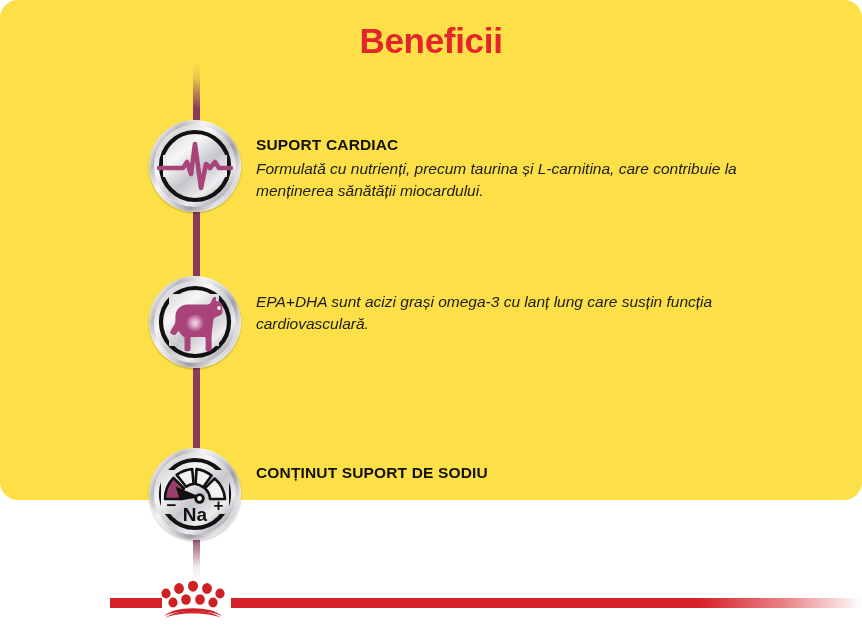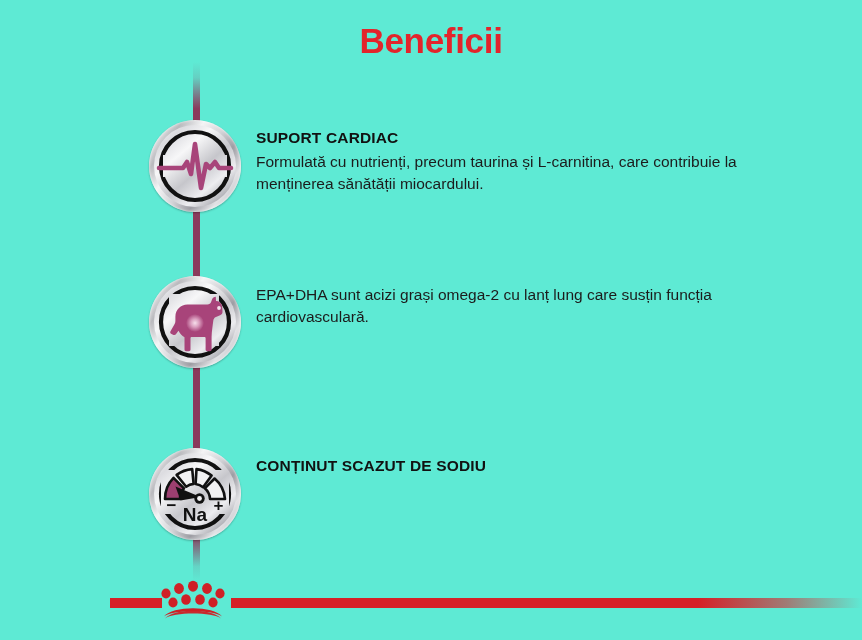--- a/index.html
+++ b/index.html
@@ -12,22 +12,23 @@
     height: 640px;
     font-family: "Liberation Sans", sans-serif;
     color: #1a1a1a;
     position: relative;
     overflow: hidden;
   }
 
   .page {
     position: relative;
     width: 862px;
-    height: 640px;
-    background: #5eead4;
+    height: 500px;
+    background: #fde047;
+    border-radius: 18px;
   }
 
   
   .title {
     position: absolute;
     top: 20px;
     left: 0;
     width: 862px;
     text-align: center;
     font-size: 35px;
@@ -111,38 +112,39 @@
     position: absolute;
     inset: 0;
     width: 92px;
     height: 92px;
   }
 
   
   .txt {
     position: absolute;
     left: 256px;
-    top: 8px;
+    top: 15px;
     width: 500px;
   }
   .b-head {
     font-size: 15.5px;
     font-weight: bold;
     color: #111111;
     letter-spacing: 0.15px;
     margin: 0 0 4px 0;
     line-height: 19px;
   }
   .b-body {
     font-size: 15.5px;
     font-weight: normal;
     color: #1c1c1c;
     line-height: 22px;
     margin: 0;
     max-width: 492px;
+    font-style: italic;
   }
 
   
   .footer-rule-left {
     position: absolute;
     left: 110px;
     top: 598px;
     width: 52px;
     height: 10px;
     background: #d62027;
@@ -223,21 +225,21 @@
                  l0,11.2 c0,1 -0.7,1.7 -1.7,1.7 l-2.6,0 c-1,0 -1.7,-0.6 -1.7,-1.6
                  l0,-12.4 c-2.6,-1.6 -4.6,-3.7 -6,-6.5 l-2.4,3.4 c-0.6,0.9 -1.6,1.2 -2.6,0.8
                  l-2,-0.8 c-1.2,-0.5 -1.6,-1.7 -1,-2.8 l4,-7 c0.6,-1.1 0.9,-2.1 0.9,-3.4
                  l0,-4.4 c0,-6.6 5.4,-12 12,-12 l20,0 c1.9,0 3.2,-1 3.8,-2.7 l0.9,-2.5
                  c0.6,-1.7 1.9,-2.6 3.7,-2.6 z" fill="#a8447a"></path>
         <ellipse cx="70" cy="32" rx="1.9" ry="1.9" fill="#ffffff" opacity="0.85"></ellipse>
         <circle cx="46" cy="47" r="9" fill="url(#heartGlow)"></circle>
       </svg>
     </div>
     <div class="txt">
-      <p class="b-body">EPA+DHA sunt acizi grași omega-2 cu lanț lung care susțin funcția cardiovasculară.</p>
+      <p class="b-body">EPA+DHA sunt acizi grași omega-3 cu lanț lung care susțin funcția cardiovasculară.</p>
     </div>
   </div>
 
   <div class="benefit b2">
     <div class="icon-wrap">
       <div class="disc"></div>
       <svg class="icon-svg" viewBox="0 0 92 92">
         <defs>
           <clipPath id="ringClip3">
             <rect x="0" y="0" width="92" height="22"></rect>
@@ -257,21 +259,21 @@
         <circle cx="50.5" cy="50.5" r="5.2" fill="#111111"></circle>
         <circle cx="50.5" cy="50.5" r="2.4" fill="#f2f2f3"></circle>
 
         <text x="22.5" y="62.5" font-family="'Liberation Sans', sans-serif" font-size="17" font-weight="bold" fill="#111111" text-anchor="middle" aria-label="−">−</text>
         <text x="69.5" y="63" font-family="'Liberation Sans', sans-serif" font-size="17" font-weight="bold" fill="#111111" text-anchor="middle" aria-label="+">+</text>
 
         <text x="46" y="73" font-family="'Liberation Sans', sans-serif" font-size="19" font-weight="bold" fill="#111111" text-anchor="middle" aria-label="Na">Na</text>
       </svg>
     </div>
     <div class="txt">
-      <p class="b-head">CONȚINUT SCAZUT DE SODIU</p>
+      <p class="b-head">CONȚINUT SUPORT DE SODIU</p>
     </div>
   </div>
 
   <div class="footer-rule-left"></div>
   <div class="footer-rule-right"></div>
   <svg class="crown" viewBox="0 0 70 42">
     <g fill="#cf2026">
 
       <ellipse cx="8" cy="15.5" rx="4.6" ry="5.1"></ellipse>
       <ellipse cx="21" cy="10.5" rx="4.9" ry="5.4"></ellipse>

